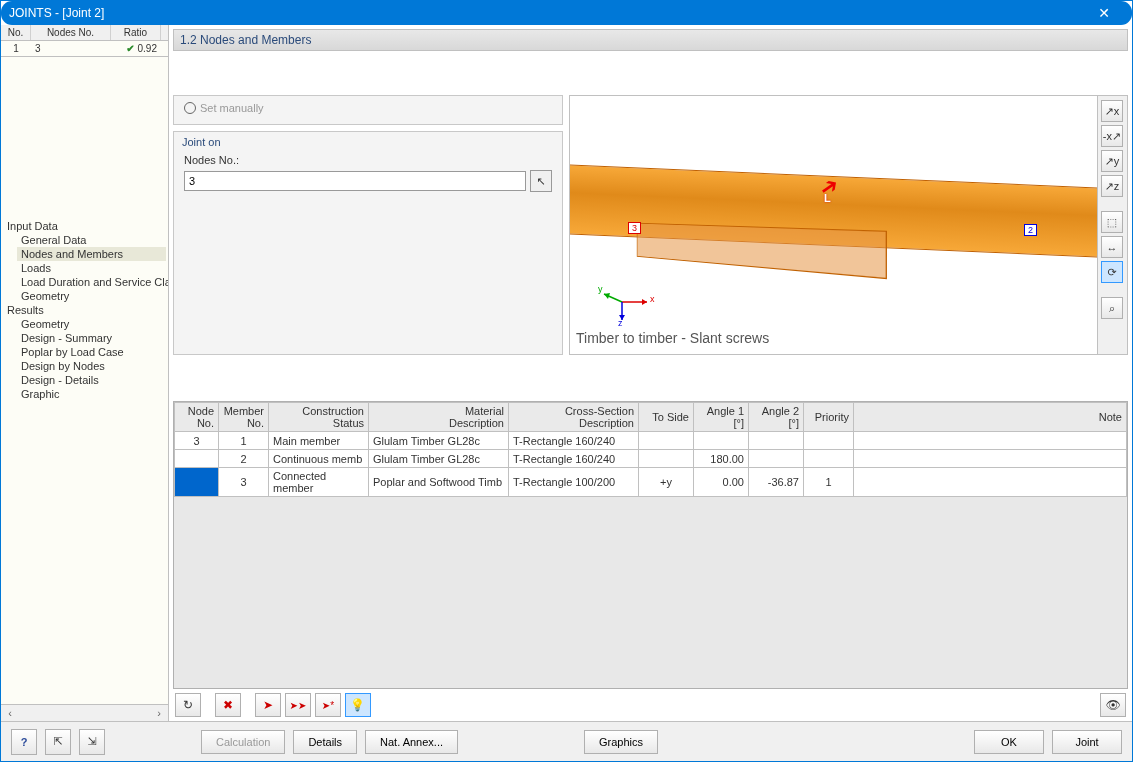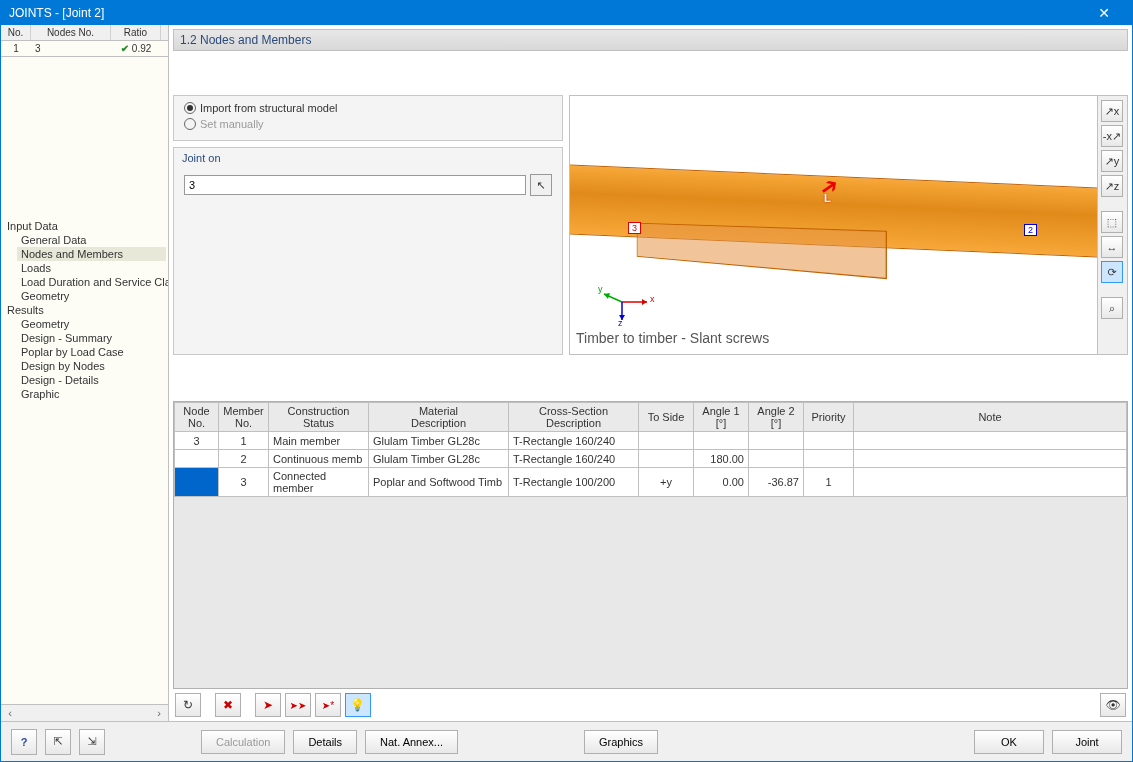--- a/index.html
+++ b/index.html
@@ -1,32 +1,32 @@
 <!DOCTYPE html>
 <html><head>
 <meta charset="utf-8">
 <style>
 * { box-sizing: border-box; margin: 0; padding: 0; }
 body { font-family: "Segoe UI", Tahoma, sans-serif; font-size: 11px; background: #fff; color: #333; overflow: hidden; }
 .window { width: 1133px; height: 762px; display: flex; flex-direction: column; border: 1px solid #0078d7; }
-.titlebar { background: #0078d7; color: #fff; height: 24px; display: flex; align-items: center; padding: 0 8px; }
+.titlebar { background: #0078d7; color: #fff; height: 24px; display: flex; align-items: center; padding: 0 8px; border-radius: 11px; }
 .titlebar .title { flex: 1; font-size: 12px; }
 .titlebar .close { width: 40px; text-align: center; font-size: 14px; cursor: pointer; }
 .menubar { background: #f0f0f0; height: 22px; display: flex; align-items: center; padding: 0 4px; border-bottom: 1px solid #d0d0d0; }
 .menubar span { padding: 2px 8px; cursor: pointer; }
 .content { flex: 1; display: flex; overflow: hidden; }
 .left-panel { width: 168px; display: flex; flex-direction: column; border-right: 1px solid #c0c0c0; background: #fdfdf6; }
 .nav-table { background: #fdfdf6; border-bottom: 1px solid #c0c0c0; }
 .nav-table .hdr { display: flex; background: #f0f0f0; border-bottom: 1px solid #c0c0c0; font-size: 10px; }
 .nav-table .hdr div { padding: 2px 4px; border-right: 1px solid #d0d0d0; text-align: center; }
 .nav-table .row { display: flex; font-size: 10px; }
 .nav-table .row div { padding: 2px 4px; }
 .nav-table .c1 { width: 30px; text-align: center; }
 .nav-table .c2 { width: 80px; }
-.nav-table .c3 { width: 50px; text-align: center; }
+.nav-table .c3 { width: 50px; text-align: right; }
 .tree-area { flex: 1; padding: 2px; font-size: 11px; background: #fdfdf6; overflow: auto; }
 .tree-root { margin-top: 160px; }
 .tree-item { padding: 1px 2px 1px 4px; cursor: pointer; white-space: nowrap; }
 .tree-sub { padding-left: 14px; }
 .tree-item.sel { background: #e8e8d8; }
 .scrollbar-h { height: 17px; background: #f0f0f0; border-top: 1px solid #c0c0c0; display: flex; align-items: center; padding: 0 2px; }
 .scrollbar-h .arrow { width: 14px; text-align: center; color: #666; }
 .right-panel { flex: 1; display: flex; flex-direction: column; padding: 4px 4px 0 4px; background: #fff; gap: 40px; }
 .section-title { background: linear-gradient(#e8e8e8,#d8d8d8); color: #2a4a7a; padding: 3px 6px; font-size: 12px; border: 1px solid #c0c0c0; }
 .upper-area { display: flex; gap: 6px; height: 260px; margin-top: 4px; }
@@ -55,21 +55,21 @@
 .coord-sys .z { color: #00d; }
 .viewport-caption { position: absolute; left: 6px; bottom: 8px; font-size: 14px; color: #555; }
 .view-toolbar { width: 30px; background: #f0f0f0; border-left: 1px solid #c0c0c0; display: flex; flex-direction: column; gap: 3px; padding: 4px 3px; }
 .view-btn { width: 22px; height: 22px; border: 1px solid #b0b0b0; background: linear-gradient(#fff,#e8e8e8); display: flex; align-items: center; justify-content: center; font-size: 11px; cursor: pointer; }
 .view-btn.active { background: #cde6ff; border-color: #3399ff; }
 .view-spacer { height: 8px; }
 .params-area { flex: 1; display: flex; flex-direction: column; margin-top: 6px; overflow: hidden; }
 .params-title { color: #2a4a7a; padding: 2px 2px; font-size: 12px; }
 .grid-wrap { flex: 1; border: 1px solid #b0b0b0; overflow: auto; background: #e8e8e8; }
 table.grid { border-collapse: collapse; width: 100%; font-size: 11px; background: #f0f0f0; }
-table.grid th { background: #eaeaea; border: 1px solid #c0c0c0; padding: 2px 4px; font-weight: normal; text-align: center; }
+table.grid th { background: #eaeaea; border: 1px solid #c0c0c0; padding: 2px 4px; font-weight: normal; text-align: right; }
 table.grid td { border: 1px solid #c0c0c0; padding: 2px 4px; background: #fff; height: 18px; }
 table.grid td.num { text-align: center; }
 table.grid td.rnum { text-align: right; }
 table.grid tr.sel td:first-child { background: #0066cc; }
 .toolbar-bottom { display: flex; gap: 4px; padding: 4px 2px; align-items: center; }
 .tb-btn { width: 26px; height: 24px; border: 1px solid #b0b0b0; background: linear-gradient(#fff,#e8e8e8); display: flex; align-items: center; justify-content: center; cursor: pointer; font-size: 12px; }
 .tb-btn.active { background: #cde6ff; border-color: #3399ff; }
 .tb-spacer { flex: 1; }
 .footer { height: 40px; background: #f0f0f0; border-top: 1px solid #c0c0c0; display: flex; align-items: center; padding: 0 10px; gap: 8px; }
 .footer .icon-btn { width: 26px; height: 26px; border: 1px solid #b0b0b0; background: linear-gradient(#fff,#e8e8e8); display: flex; align-items: center; justify-content: center; cursor: pointer; }
@@ -136,34 +136,31 @@
     </div>
 
     <div class="right-panel">
       <div class="section-title">1.2 Nodes and Members</div>
 
       <div class="upper-area">
 
         <div class="left-forms">
           <div class="group">
             <div class="group-body">
-              <label class="radio-row">
-                <span class="radio-dot checked"></span>
-                <span>Import from structural model</span>
-              </label>
               <label class="radio-row disabled">
                 <span class="radio-dot"></span>
                 <span>Set manually</span>
               </label>
             </div>
           </div>
 
           <div class="group" style="flex:1">
             <div class="group-title">Joint on</div>
             <div class="group-body">
+              <div>Nodes No.:</div>
               <div class="input-row">
                 <input type="text" value="3" style="">
                 <div class="pick-btn">↖</div>
               </div>
             </div>
           </div>
         </div>
 
         <div class="viewport-wrap">
           <div class="viewport">

